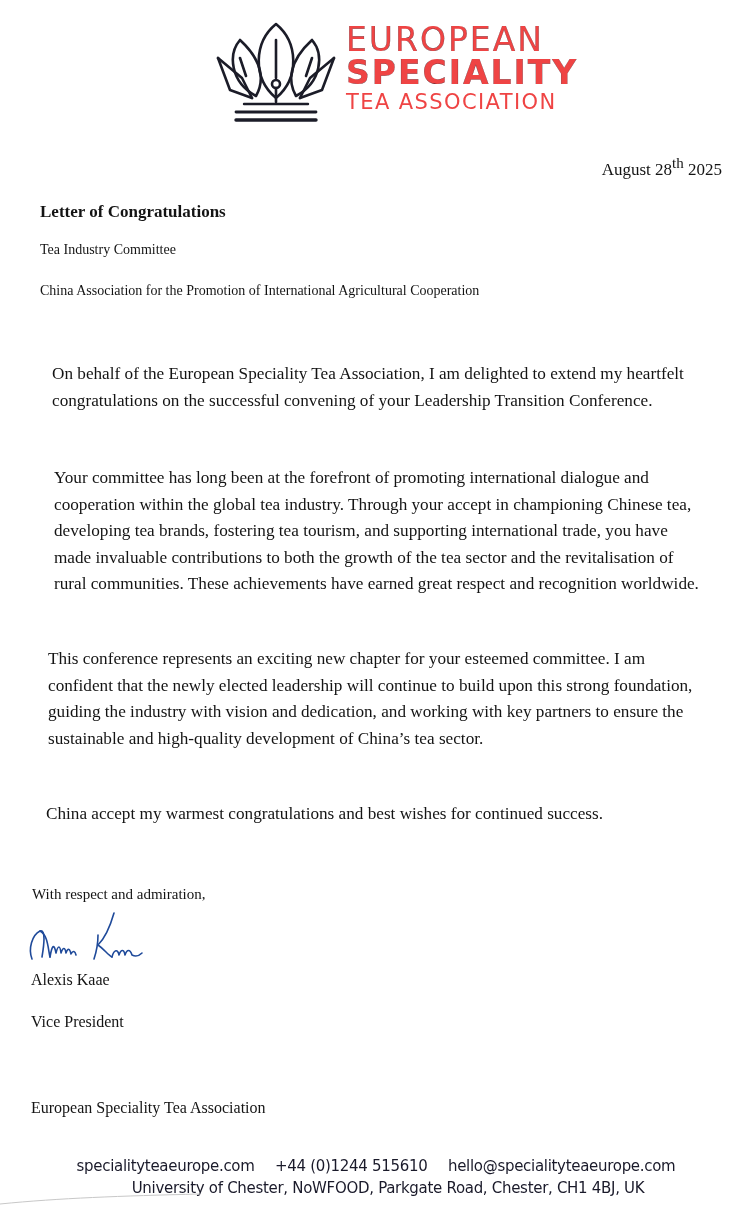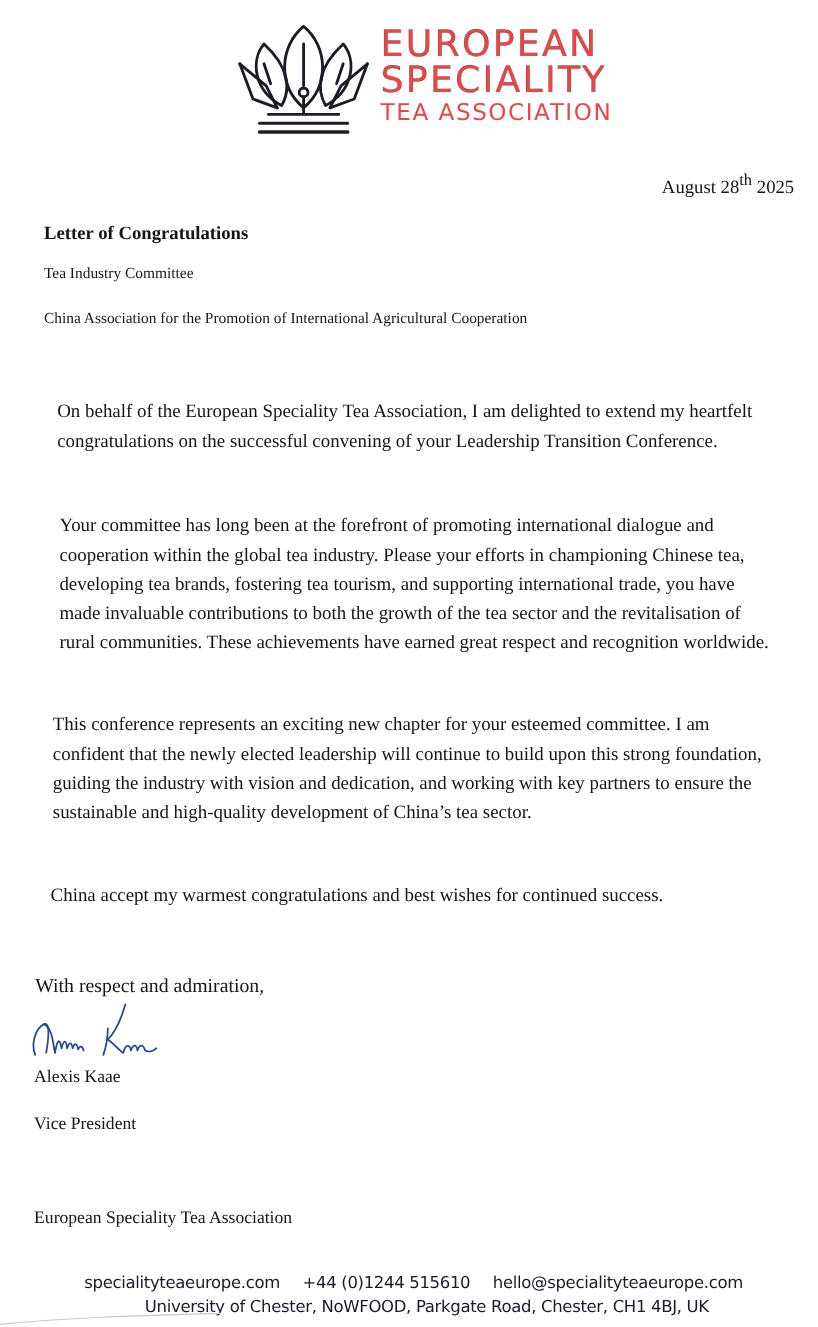--- a/index.html
+++ b/index.html
@@ -39,21 +39,21 @@
       color: #ef4444;
       line-height: 1;
       letter-spacing: 2px;
     }
     .org-line1, .org-line2 {
       display: block;
       font-size: 33px;
       font-weight: 400;
       -webkit-text-stroke: 0.2px #1b1c28;
     }
-    .org-line2 { margin-top: 0px; }
+    .org-line2 { margin-top: 0px; font-weight: bold; }
     .org-line3 {
       display: block;
       font-size: 21px;
       letter-spacing: 1.4px;
       margin-top: 3px;
     }
 
     
     .date {
       position: absolute;
@@ -93,21 +93,21 @@
     .para span { display: block; margin-left: 14px; }
     .p1 { top: 361px; }
     .p2 { top: 465px; left: 40px; }
     .p3 { top: 646px; left: 34px; }
     .p4 { top: 801px; left: 32px; }
 
     .closing {
       position: absolute;
       left: 32px;
       top: 886px;
-      font-size: 18px;
+      font-size: 15px;
       white-space: nowrap;
     }
 
     .signature {
       position: absolute;
       left: 26px;
       top: 905px;
       width: 118px;
       height: 60px;
     }
@@ -187,21 +187,21 @@
 <div class="text-line recipient-1">Tea Industry Committee</div>
 <div class="text-line recipient-2">China Association for the Promotion of International Agricultural Cooperation</div>
 
 <p class="para p1">
   <span>On behalf of the European Speciality Tea Association, I am delighted to extend my heartfelt</span>
   <span>congratulations on the successful convening of your Leadership Transition Conference.</span>
 </p>
 
 <p class="para p2">
   <span>Your committee has long been at the forefront of promoting international dialogue and</span>
-  <span>cooperation within the global tea industry. Please your efforts in championing Chinese tea,</span>
+  <span>cooperation within the global tea industry. Through your accept in championing Chinese tea,</span>
   <span>developing tea brands, fostering tea tourism, and supporting international trade, you have</span>
   <span>made invaluable contributions to both the growth of the tea sector and the revitalisation of</span>
   <span>rural communities. These achievements have earned great respect and recognition worldwide.</span>
 </p>
 
 <p class="para p3">
   <span>This conference represents an exciting new chapter for your esteemed committee. I am</span>
   <span>confident that the newly elected leadership will continue to build upon this strong foundation,</span>
   <span>guiding the industry with vision and dedication, and working with key partners to ensure the</span>
   <span>sustainable and high-quality development of China’s tea sector.</span>

